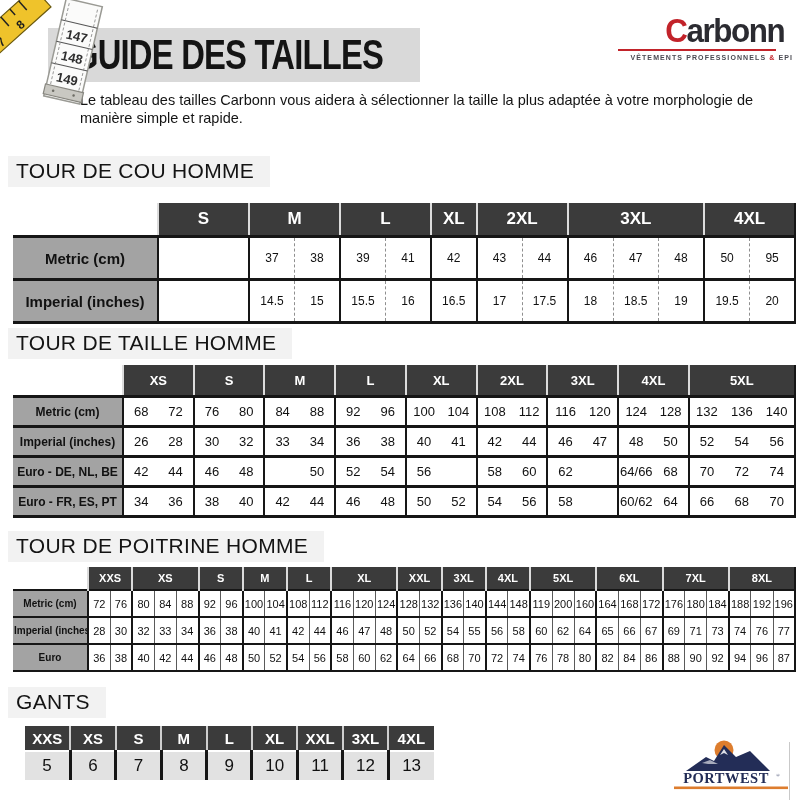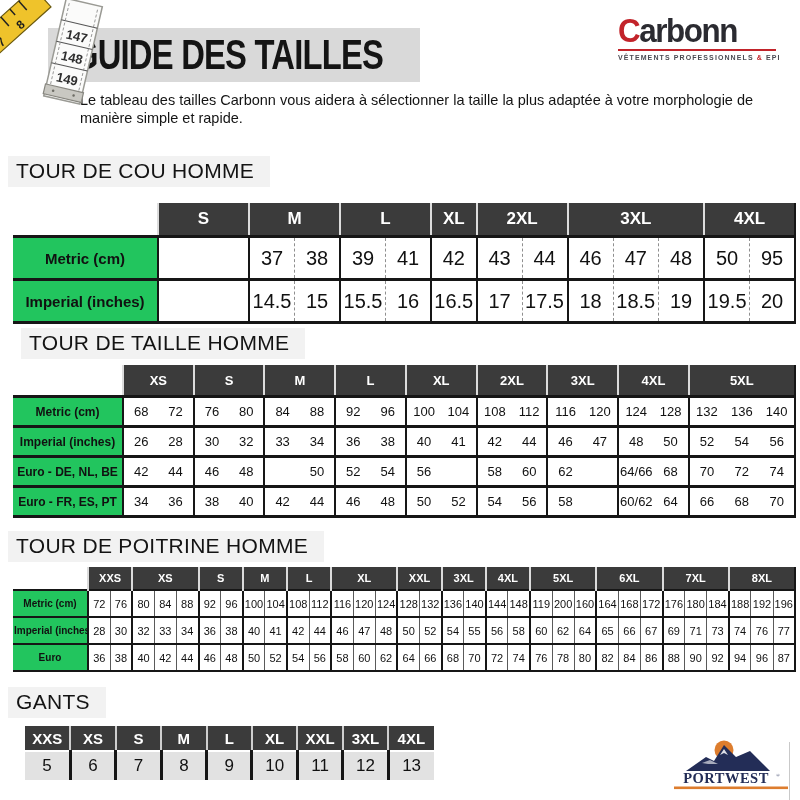--- a/index.html
+++ b/index.html
@@ -9,53 +9,53 @@
   .abs{position:absolute;}
 
   
   .title-box{left:48px;top:28px;width:372px;height:54px;background:#d9d9d9;
              display:flex;align-items:center;}
   .title-text{font-size:42px;font-weight:bold;letter-spacing:-1px;white-space:nowrap;
               transform:scaleX(.78);transform-origin:left center;padding-left:32px;color:#141414;}
 
   .tape{left:-4px;top:-6px;width:120px;height:130px;z-index:3;}
 
-  .carbonn{left:618px;top:14px;width:175px;text-align:left;}
+  .carbonn{left:618px;top:14px;width:175px;text-align:right;}
   .carbonn-word{font-size:33px;font-weight:bold;letter-spacing:-1.5px;color:#2b2b31;
                 transform:scaleX(.95);transform-origin:left center;line-height:1;}
   .carbonn-word .c-init{color:#c2232a;}
   .carbonn-underline{height:2px;background:#c2232a;width:158px;margin-top:2px;}
   .carbonn-tagline{margin-top:3px;font-size:7px;letter-spacing:1.1px;color:#4a4a52;
                    font-weight:bold;white-space:nowrap;}
   .carbonn-tagline .amp{color:#c2232a;}
 
   .intro{left:80px;top:92px;width:714px;font-size:14.5px;line-height:1.22;color:#141414;}
 
   
   .section-heading{background:#f2f2f2;display:inline-block;padding:3px 16px 4px 8px;
                    font-size:21px;letter-spacing:.3px;color:#141414;white-space:nowrap;}
   .h-cou{left:8px;top:156px;}
-  .h-taille{left:8px;top:328px;margin-left:13px;}
+  .h-taille{left:8px;top:328px;}
   .h-poitrine{left:8px;top:531px;}
   .h-gants{left:8px;top:687px;}
 
   
   .sizes-table{border-collapse:collapse;table-layout:fixed;}
   .sizes-table th.size{background:#3b3b3b;color:#fff;font-weight:bold;text-align:center;
                        border-left:2px solid #dcdcdc;}
   .sizes-table th.corner{background:transparent;border:none;}
   .sizes-table td{text-align:center;vertical-align:middle;background:#fff;overflow:hidden;
                   white-space:nowrap;}
-  .sizes-table td.rowlabel{background:#22c55e;font-weight:bold;}
+  .sizes-table td.rowlabel{background:#a3a3a3;font-weight:bold;}
   .sizes-table td.g0{border-left:2px solid #161616;}
   .sizes-table tr > *:last-child{border-right:2px solid #161616;}
 
   .t-cou{left:13px;top:203px;}
   .t-cou th.size{height:30px;font-size:17px;}
-  .t-cou td{height:38px;font-size:20px;border-top:3px solid #161616;}
+  .t-cou td{height:38px;font-size:12px;border-top:3px solid #161616;}
   .t-cou{border-bottom:3px solid #161616;}
   .t-cou td.rowlabel{font-size:15px;}
   .t-cou td.sep{border-left:1px dashed #8f8f8f;}
 
   .t-taille{left:13px;top:365px;}
   .t-taille th.size{height:28px;font-size:13px;}
   .t-taille td{height:25px;font-size:13px;border-top:3px solid #161616;}
   .t-taille{border-bottom:3px solid #161616;}
   .t-taille td.rowlabel{font-size:12px;}
   .t-taille td.sep{border-left:none;}

